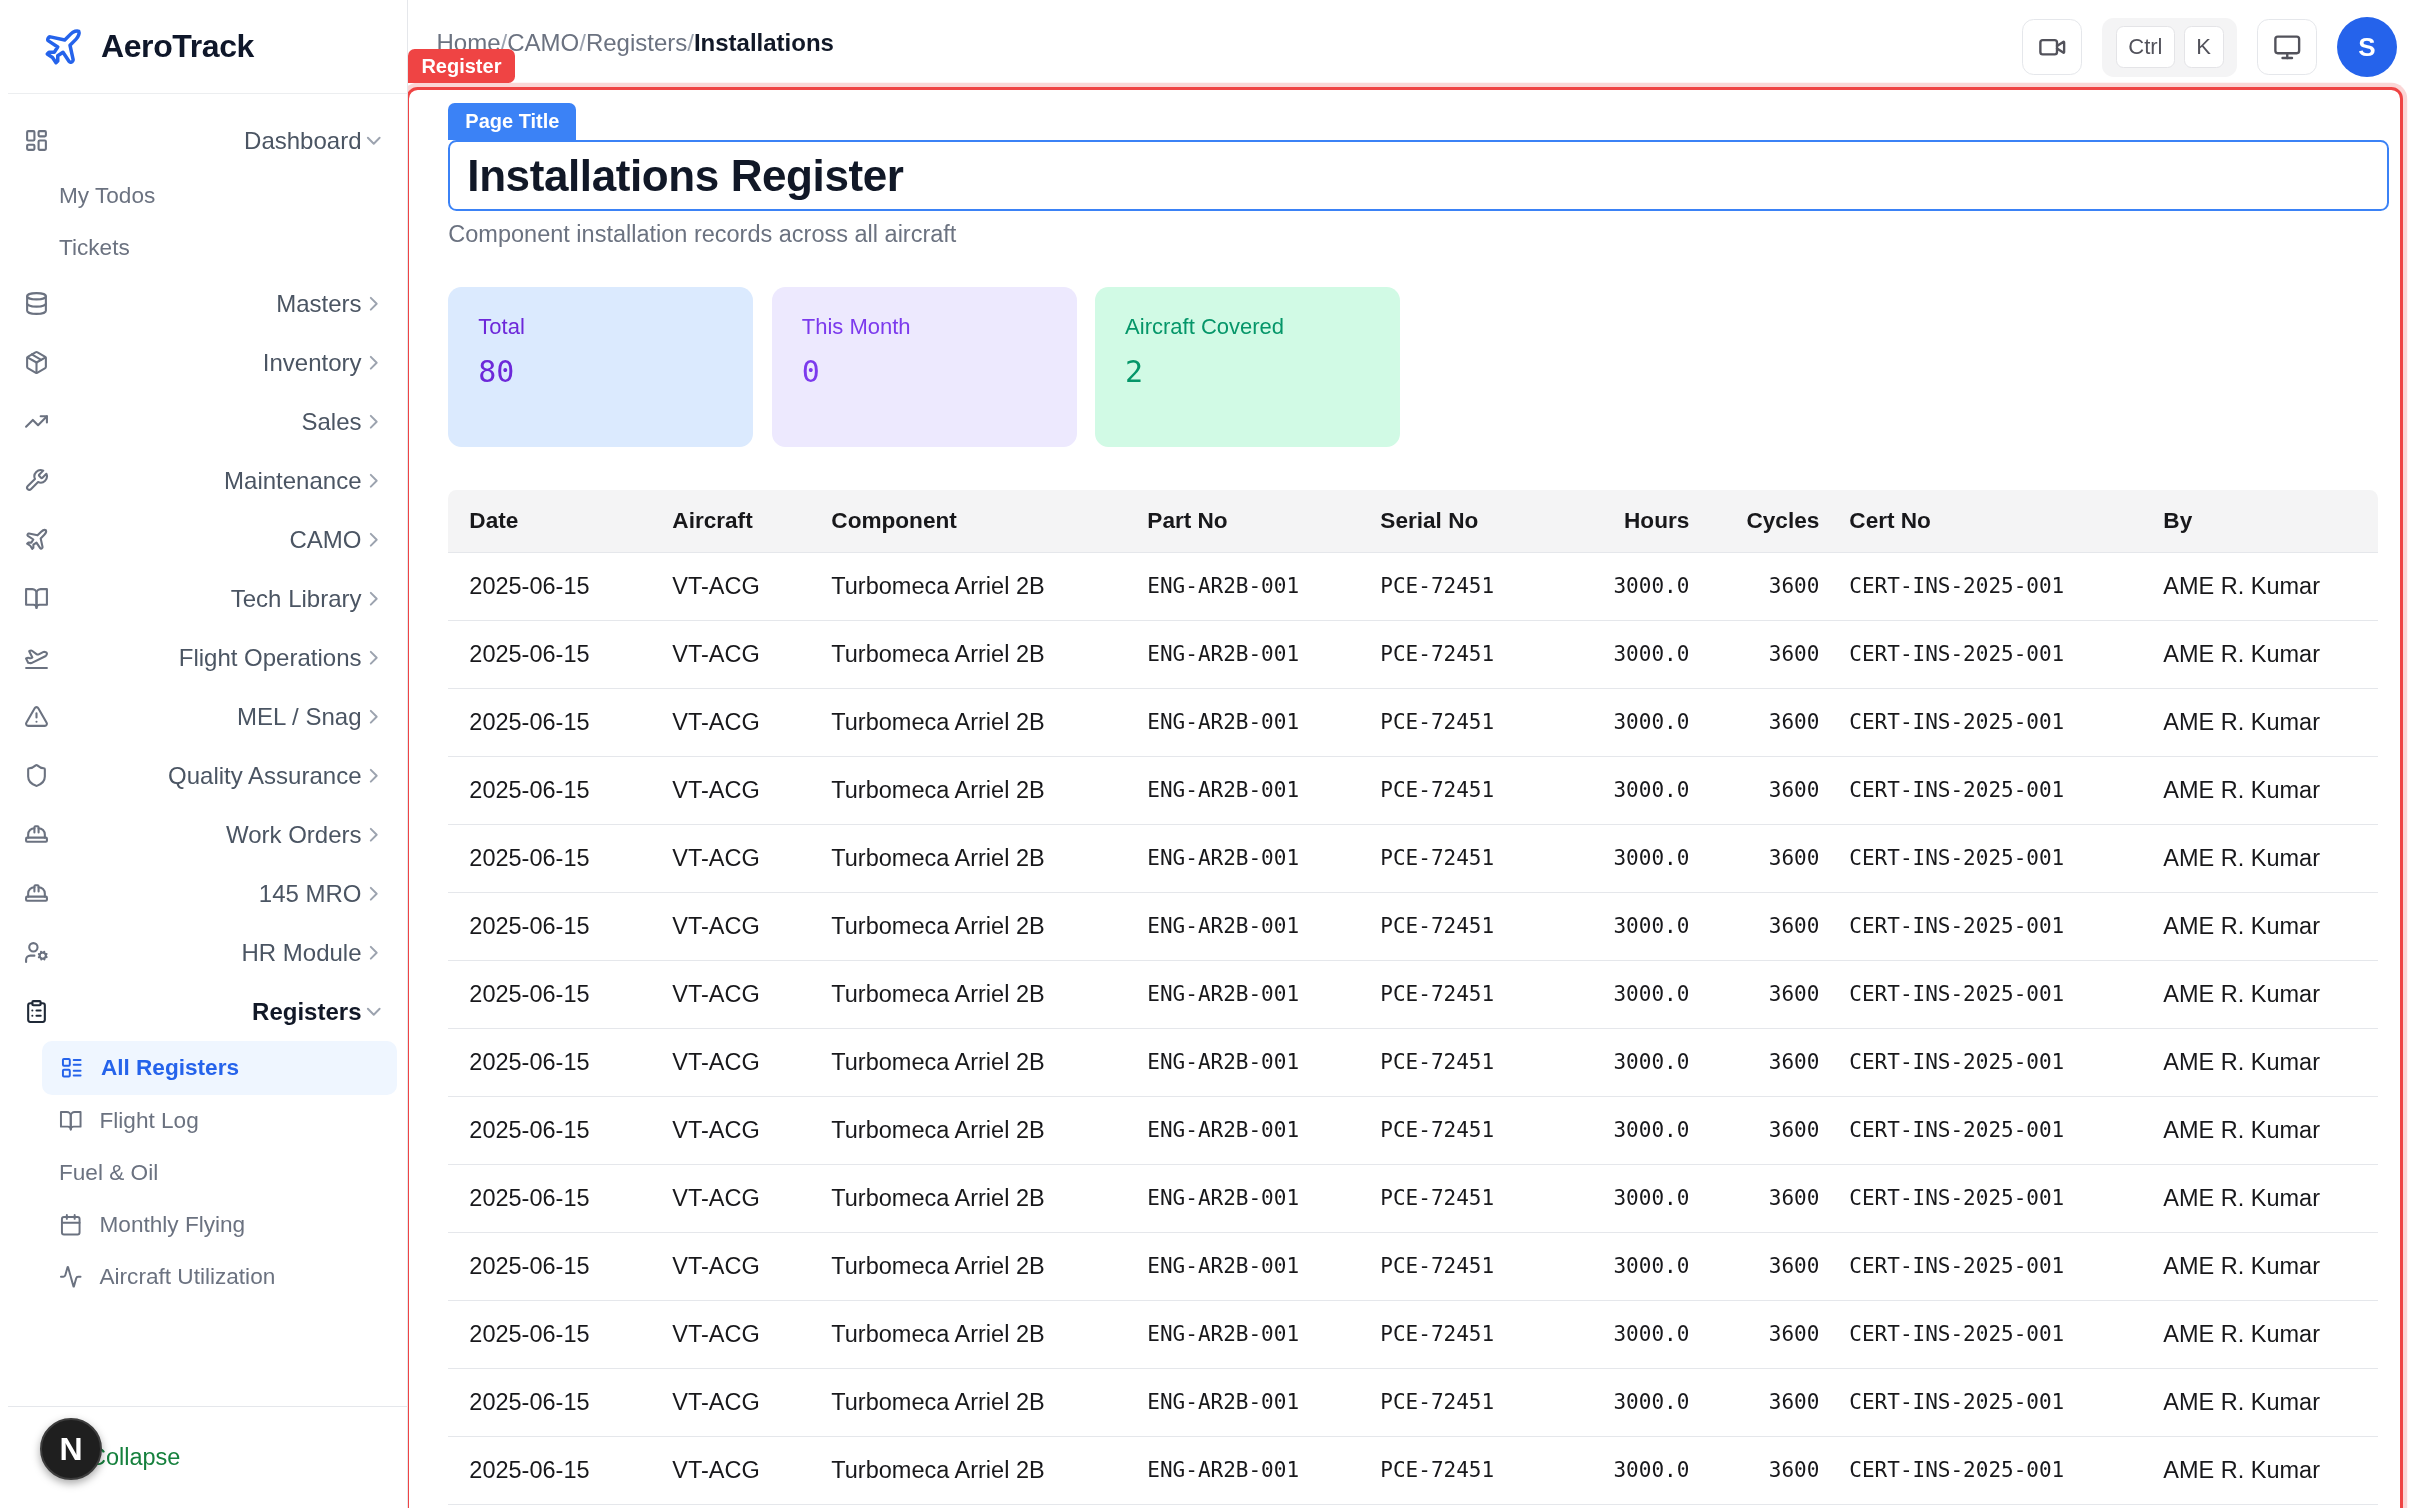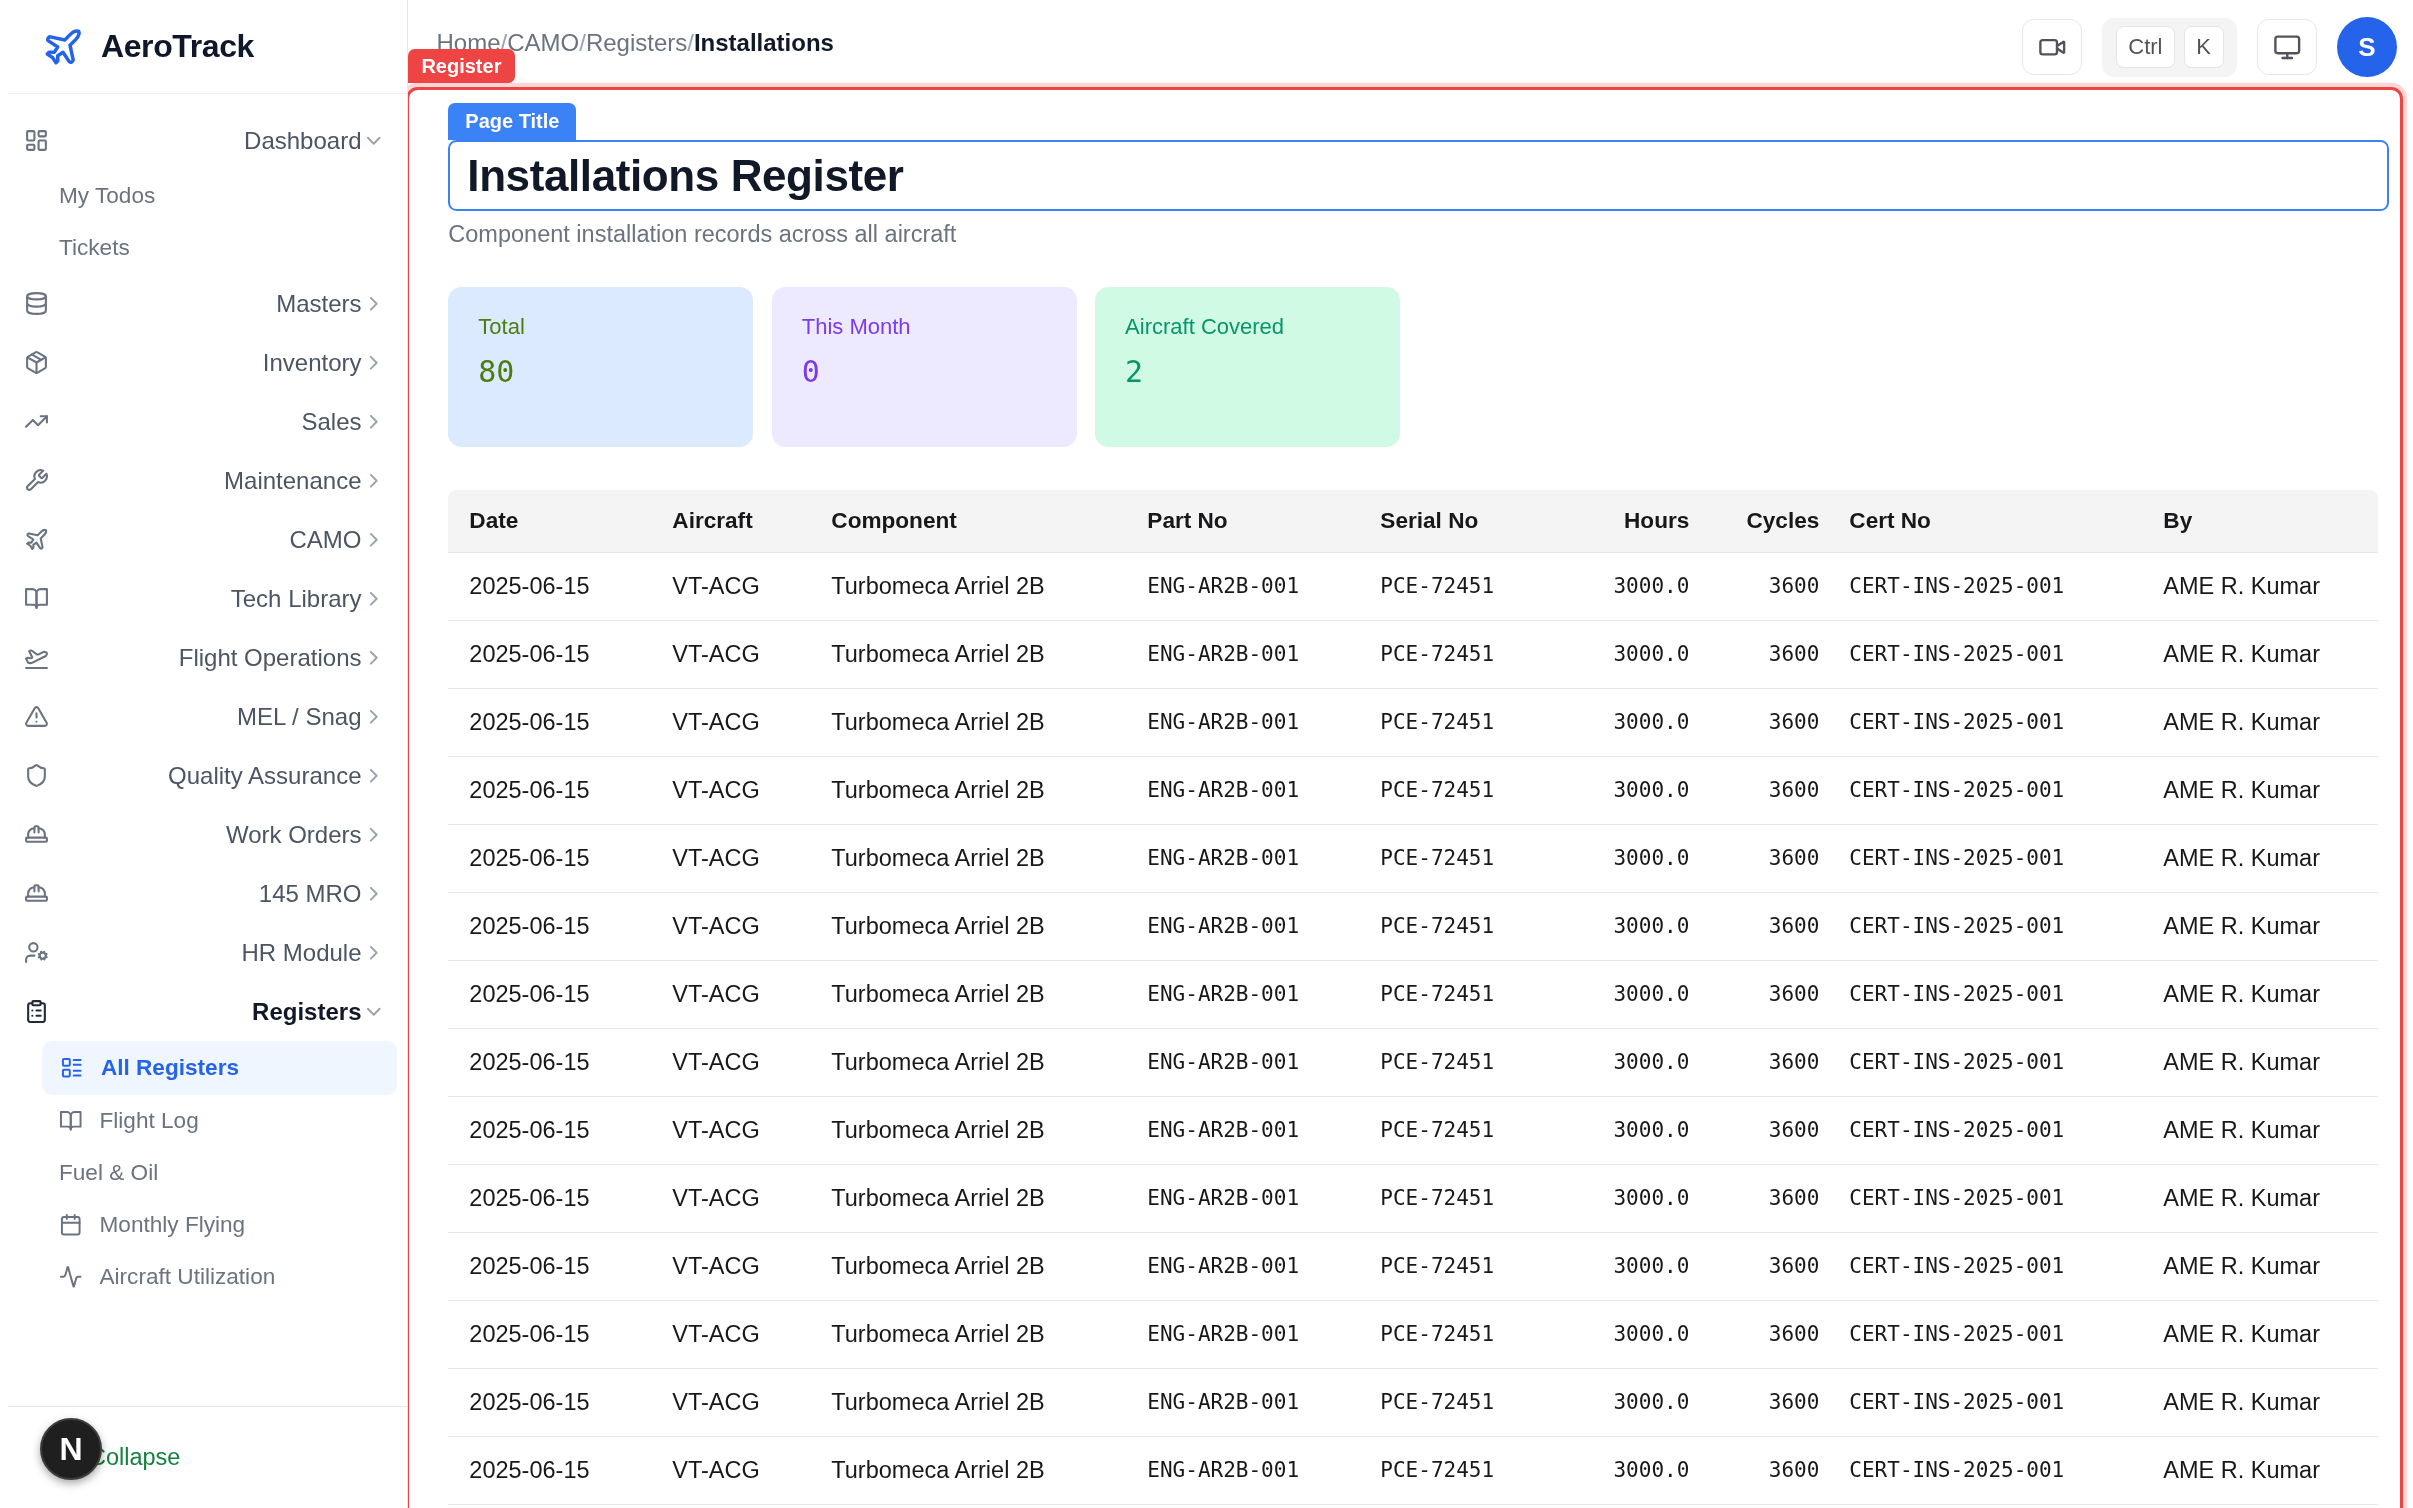--- a/index.html
+++ b/index.html
@@ -367,21 +367,21 @@
 
     <div class="region-tag" style="left:0px;">Register</div>
     <div class="annotated-region" style="left:-1.7px;">
       <div class="title-tag">Page Title</div>
       <div class="title-box">
         <div class="page-title">Installations Register</div>
       </div>
       <div class="page-subtitle">Component installation records across all aircraft</div>
 
       <div class="stats-row">
-        <div class="stat-card" style="background: rgb(219, 234, 254); color: #4d7c0f;">
+        <div class="stat-card" style="background: rgb(219, 234, 254); color: #6d28d9;">
           <div class="stat-label">Total</div>
           <div class="stat-value">80</div>
         </div>
         <div class="stat-card" style="background: rgb(237, 233, 254); color: rgb(124, 58, 237);">
           <div class="stat-label">This Month</div>
           <div class="stat-value">0</div>
         </div>
         <div class="stat-card" style="background: rgb(209, 250, 229); color: rgb(5, 150, 105);">
           <div class="stat-label">Aircraft Covered</div>
           <div class="stat-value">2</div>

